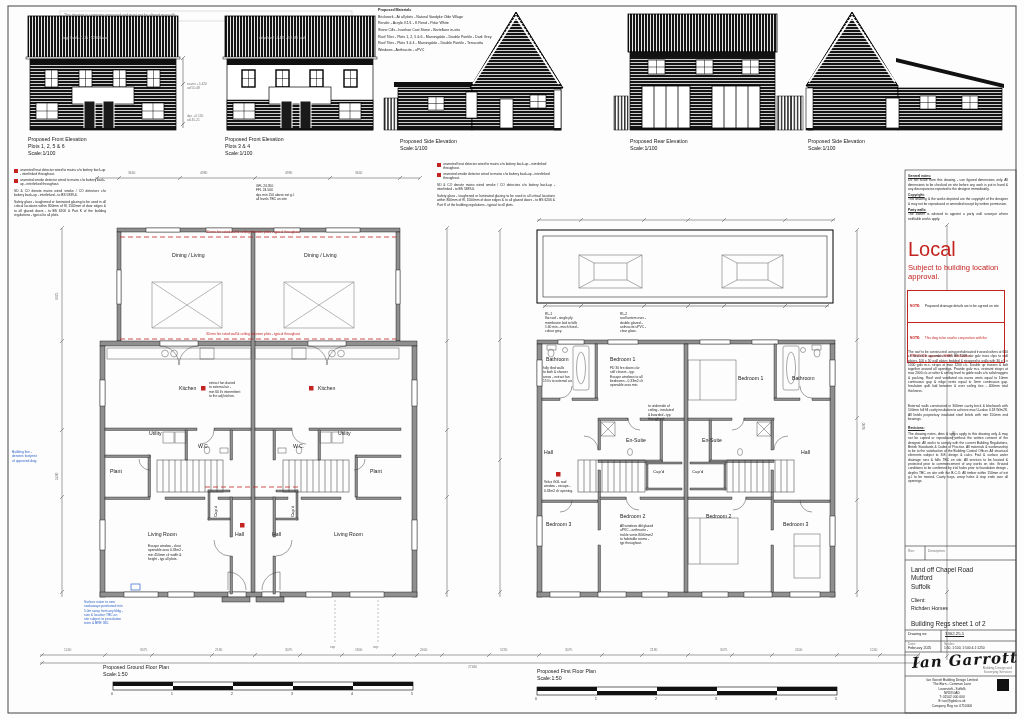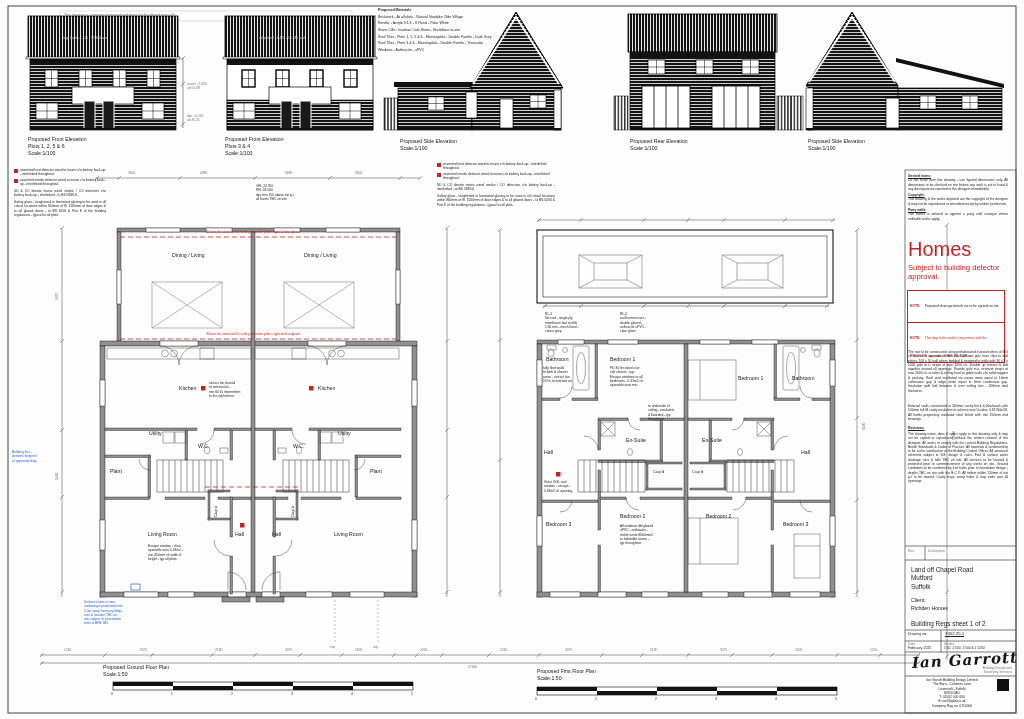--- a/index.html
+++ b/index.html
@@ -632,22 +632,22 @@
 
 <div class="abs" style="left:908px;top:174px;width:100px">
   <div class="t3 b u">General notes:</div>
   <div class="t3 jus">Do not scale from this drawing - use figured dimensions only. All dimensions to be checked on site before any work is put in hand &amp; any discrepancies reported to the designer immediately.</div>
   <div class="t3 b u" style="margin-top:2px">Copyright:</div>
   <div class="t3 jus">This drawing &amp; the works depicted are the copyright of the designer &amp; may not be reproduced or amended except by written permission.</div>
   <div class="t3 b u" style="margin-top:2px">Party walls:</div>
   <div class="t3 jus">The owner is advised to appoint a party wall surveyor where notifiable works apply.</div>
 </div>
 
-<div class="abs red" style="left:908px;top:238px;font-size:20px;font-weight:400">Homes</div>
-<div class="abs t7 red" style="left:908px;top:264px;width:100px">Subject to building detector approval.</div>
+<div class="abs red" style="left:908px;top:238px;font-size:20px;font-weight:400">Local</div>
+<div class="abs t7 red" style="left:908px;top:264px;width:100px">Subject to building location approval.</div>
 
 <div class="abs notebox" style="left:907px;top:290px;width:92px">
   <span class="t3 b red">NOTE:</span>
   <span class="t3">Proposed drainage details are to be agreed on site with the Local Authority Building Control Officer - foul &amp; storm to be confirmed on site.</span>
 </div>
 <div class="abs notebox" style="left:907px;top:322px;width:92px">
   <span class="t3 b red">NOTE:</span>
   <span class="t3 red">This dwg to be read in conjunction with the PREVIOUS approval - NHBC certification.</span>
 </div>
 

